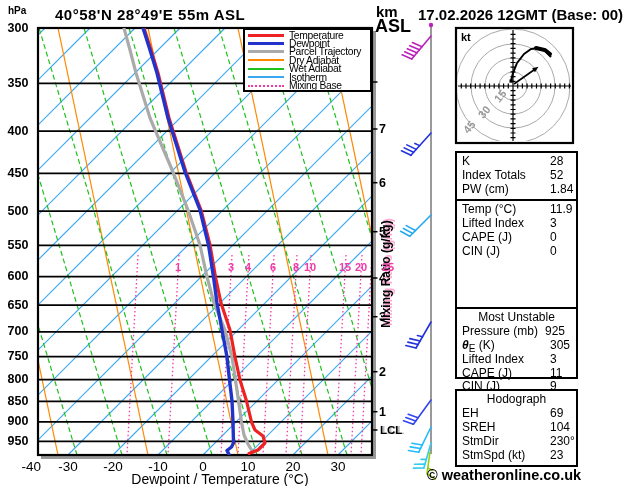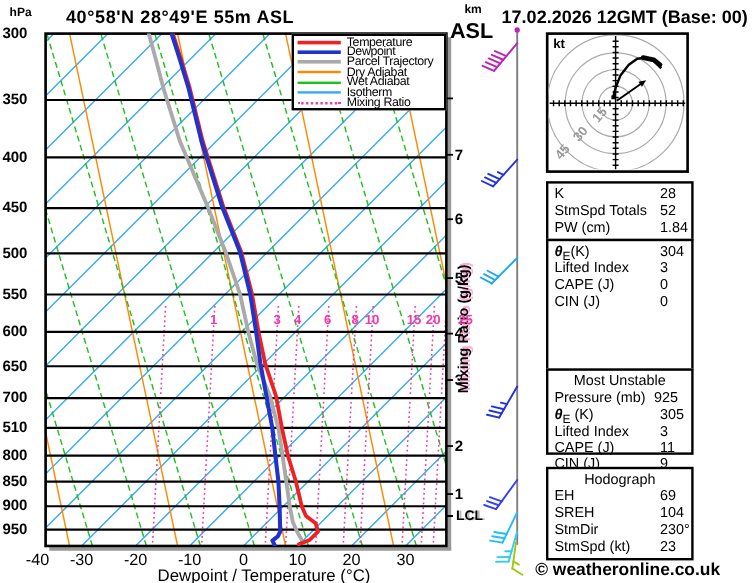--- a/index.html
+++ b/index.html
@@ -1,20 +1,20 @@
 <!DOCTYPE html>
 <html><head>
 <meta charset="utf-8">
 <style>
   html,body{margin:0;padding:0;background:#fff;}
   #stage{position:relative;width:629px;height:486px;background:#fff;overflow:hidden;
          font-family:"Liberation Sans",sans-serif;color:#000;}
   #chart-svg{position:absolute;left:0;top:0;}
   .abs{position:absolute;white-space:nowrap;}
-  .pl{width:32px;text-align:left;font-size:12.5px;font-weight:700;}
+  .pl{width:32px;text-align:center;font-size:12.5px;font-weight:700;}
   .kl{font-size:12.5px;font-weight:700;}
   .tl{width:36px;text-align:center;font-size:13.5px;}
   .ml{width:20px;text-align:center;font-size:11px;font-weight:700;color:#f03ca8;}
   .hdr{font-weight:700;}
   #legend{position:absolute;left:243px;top:28px;width:129px;height:64px;background:#fff;
           border:2px solid #000;box-sizing:border-box;padding-top:1px;z-index:5;}
   .lgrow{display:flex;align-items:center;height:8.4px;}
   .lgsample{width:36px;margin:0 5px 0 3px;flex:none;}
   .lgtext{font-size:10.3px;letter-spacing:-0.3px;}
   #mixlabel{position:absolute;left:386px;top:274px;transform:translate(-50%,-50%) rotate(-90deg);
@@ -210,21 +210,21 @@
     <rect x="509.5" y="79.5" width="3.2" height="3.2" fill="#000"></rect>
     <polyline fill="none" stroke="#000" stroke-width="2" stroke-linejoin="round" points="511,81 513,73 517,63 524,54 531,49 538,48 545,51 551,57"></polyline>
     <polyline fill="none" stroke="#000" stroke-width="4" stroke-linecap="round" points="536,48 545,50 550,54"></polyline>
     <line x1="514" y1="84" x2="536" y2="68.5" stroke="#000" stroke-width="1.6"></line>
     <polygon points="538.5,66.8 534.95,72.25 532.05,68.15" fill="#000"></polygon>
   </g>
 </svg>
 
 <div class="abs hdr" style="left:8px;top:5px;font-size:10px;">hPa</div>
 <div class="abs hdr" style="left:55px;top:6px;font-size:15px;letter-spacing:0.5px;">40°58'N 28°49'E 55m ASL</div>
-<div class="abs hdr" style="left:387px;top:3px;font-size:10px;">km</div>
+<div class="abs hdr" style="left:376px;top:3px;font-size:15px;">km</div>
 <div class="abs hdr" style="left:375px;top:16px;font-size:18px;">ASL</div>
 <div class="abs hdr" style="left:407px;top:6px;font-size:15px;margin-left:11px;">17.02.2026 12GMT (Base: 00)</div>
 
 <div id="legend">
   <div class="lgrow">
     <span class="lgsample" style="height:3px;background:#ee2222;"></span>
     <span class="lgtext">Temperature</span>
       </div>
   <div class="lgrow">
     <span class="lgsample" style="height:3px;background:#2233cc;"></span>
@@ -241,34 +241,34 @@
   <div class="lgrow">
     <span class="lgsample" style="height:2px;background:#1fc11f;"></span>
     <span class="lgtext">Wet Adiabat</span>
       </div>
   <div class="lgrow">
     <span class="lgsample" style="height:2px;background:#3aa8f0;"></span>
     <span class="lgtext">Isotherm</span>
       </div>
   <div class="lgrow">
     <span class="lgsample" style="height:0;border-top:2px dotted #f03ca8;"></span>
-    <span class="lgtext">Mixing Ratio</span>
+    <span class="lgtext">Mixing Base</span>
       </div>
 </div>
 
 <div class="abs pl" style="left:2px;top:20.5px;">300</div>
 <div class="abs pl" style="left:2px;top:75.8px;">350</div>
 <div class="abs pl" style="left:2px;top:123.7px;">400</div>
 <div class="abs pl" style="left:2px;top:165.9px;">450</div>
 <div class="abs pl" style="left:2px;top:203.7px;">500</div>
 <div class="abs pl" style="left:2px;top:237.9px;">550</div>
 <div class="abs pl" style="left:2px;top:269.1px;">600</div>
 <div class="abs pl" style="left:2px;top:297.7px;">650</div>
 <div class="abs pl" style="left:2px;top:324.3px;">700</div>
-<div class="abs pl" style="left:2px;top:349.1px;">510</div>
+<div class="abs pl" style="left:2px;top:349.1px;">750</div>
 <div class="abs pl" style="left:2px;top:372.2px;">800</div>
 <div class="abs pl" style="left:2px;top:393.9px;">850</div>
 <div class="abs pl" style="left:2px;top:414.4px;">900</div>
 <div class="abs pl" style="left:2px;top:433.8px;">950</div>
 
 <div class="abs kl" style="left:379px;top:122px;">7</div>
 <div class="abs kl" style="left:379px;top:175.7px;">6</div>
 <div class="abs kl" style="left:379px;top:224.7px;">5</div>
 <div class="abs kl" style="left:379px;top:271px;">4</div>
 <div class="abs kl" style="left:379px;top:309.7px;">3</div>
@@ -297,26 +297,26 @@
 <div class="abs tl" style="left:320px;top:458.5px;">30</div>
 <div class="abs" style="left:80px;top:471px;width:280px;text-align:center;font-size:14px;">Dewpoint / Temperature (°C)</div>
 
 <div class="abs hdr" style="left:461px;top:31px;font-size:11px;">kt</div>
 <div class="abs ringlab" style="left:494px;top:90px;transform:rotate(-50deg);">15</div>
 <div class="abs ringlab" style="left:478px;top:106px;transform:rotate(-50deg);">30</div>
 <div class="abs ringlab" style="left:463px;top:121px;transform:rotate(-50deg);">45</div>
 
 <div class="tbox" style="top:151px;height:50px;padding-top:2px;">
   <div class="trow"><span>K</span><span class="tval">28</span></div>
-  <div class="trow"><span>StmSpd Totals</span><span class="tval">52</span></div>
+  <div class="trow"><span>Index Totals</span><span class="tval">52</span></div>
   <div class="trow"><span>PW (cm)</span><span class="tval">1.84</span></div>
 </div>
 
 <div class="tbox" style="top:199px;height:110px;padding-top:2px;">
-  <div class="trow"><span><span class="theta">θ</span><sub>E</sub><span>(K)</span></span><span class="tval">304</span></div>
+  <div class="trow"><span>Temp (°C)</span><span class="tval">11.9</span></div>
   <div class="trow"><span>Lifted Index</span><span class="tval">3</span></div>
   <div class="trow"><span>CAPE (J)</span><span class="tval">0</span></div>
   <div class="trow"><span>CIN (J)</span><span class="tval">0</span></div>
 </div>
 
 <div class="tbox" style="top:307px;height:72px;padding-top:2px;">
   <div class="ttitle">Most Unstable</div>
   <div class="trow"><span>Pressure (mb)</span><span class="tval" style="left:88px;">925</span></div>
   <div class="trow"><span><span class="theta">θ</span><sub>E</sub><span> (K)</span></span><span class="tval">305</span></div>
   <div class="trow"><span>Lifted Index</span><span class="tval">3</span></div>
@@ -325,15 +325,15 @@
 </div>
 
 <div class="tbox" style="top:389px;height:78px;padding-top:2px;">
   <div class="ttitle">Hodograph</div>
   <div class="trow"><span>EH</span><span class="tval">69</span></div>
   <div class="trow"><span>SREH</span><span class="tval">104</span></div>
   <div class="trow"><span>StmDir</span><span class="tval">230°</span></div>
   <div class="trow"><span>StmSpd (kt)</span><span class="tval">23</span></div>
 </div>
 
-<div class="abs hdr" style="left:446px;top:467px;font-size:14.5px;">© weatheronline.co.uk</div>
+<div class="abs hdr" style="left:427px;top:467px;font-size:14.5px;">© weatheronline.co.uk</div>
 
 </div>
 
 </body></html>

